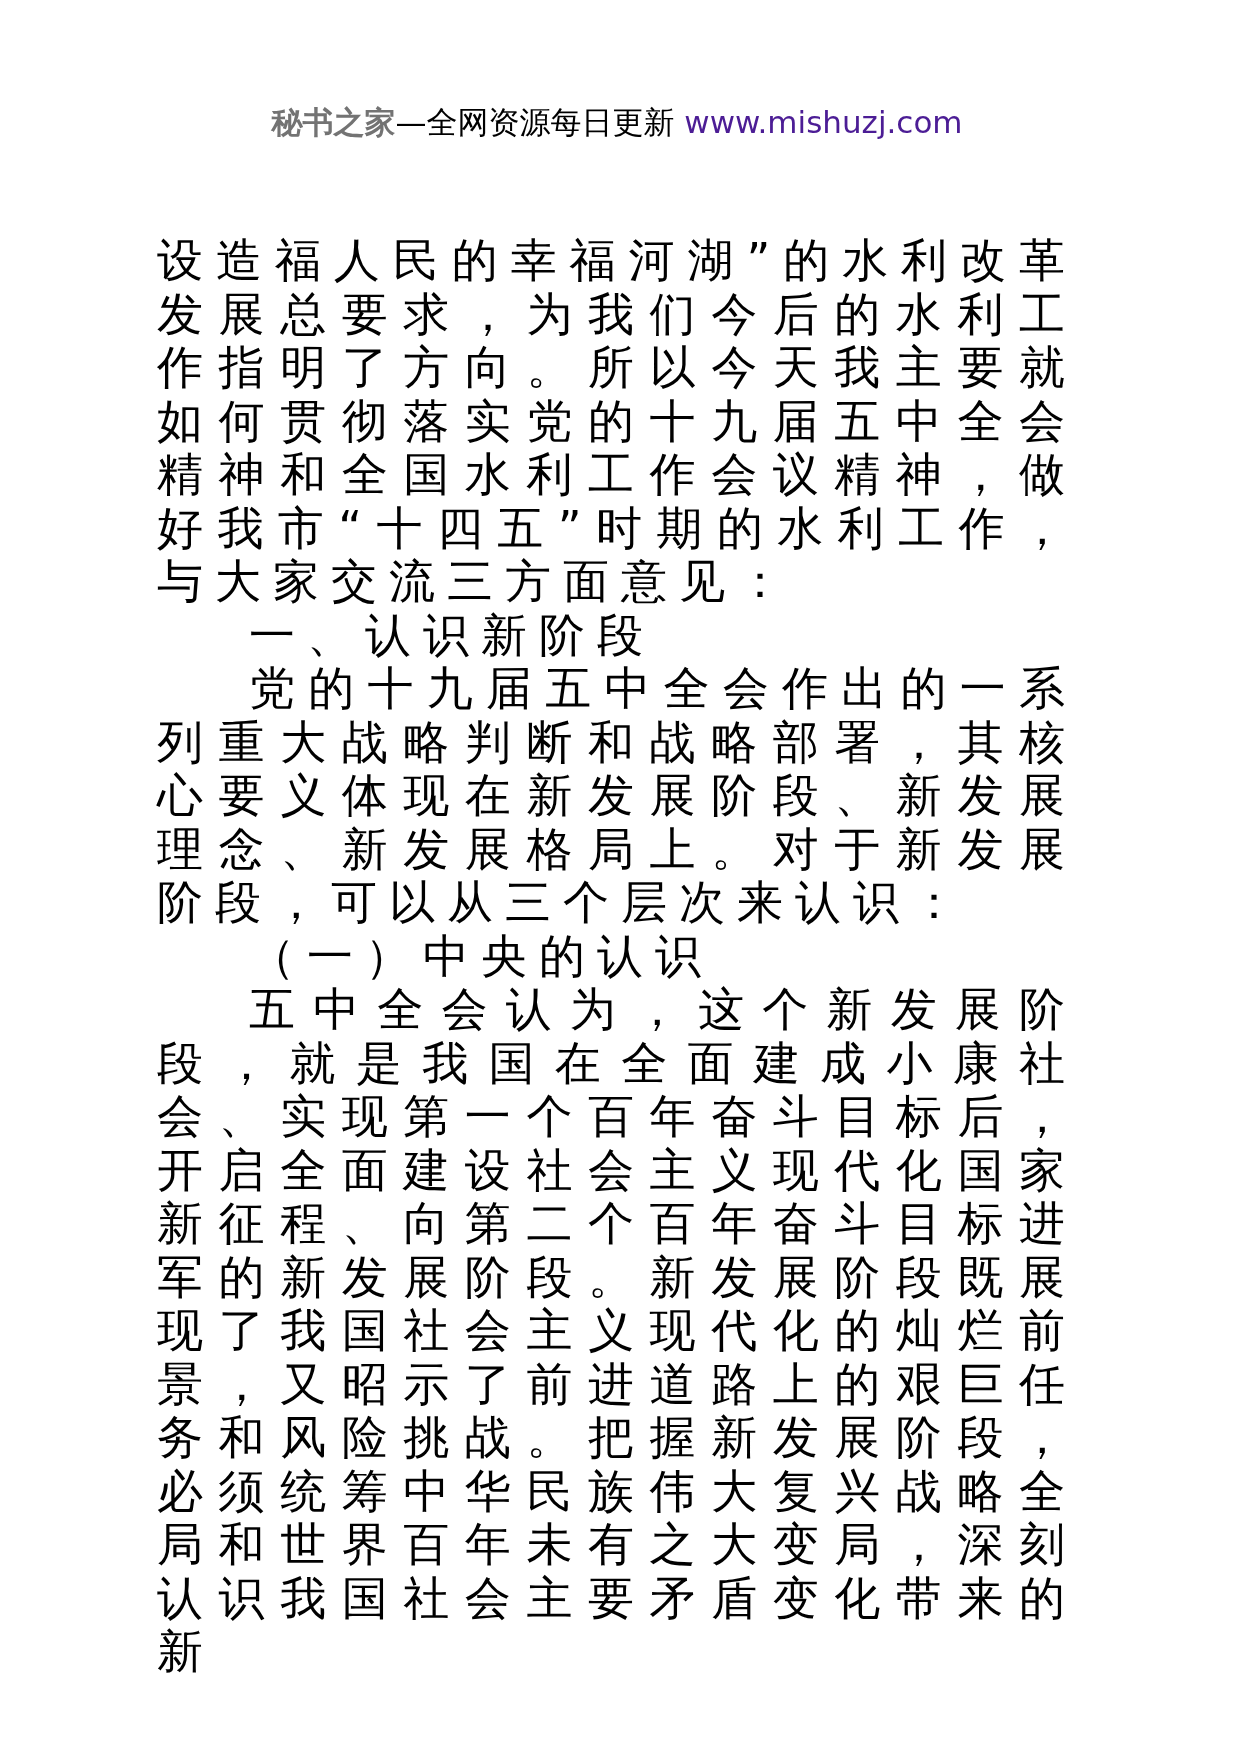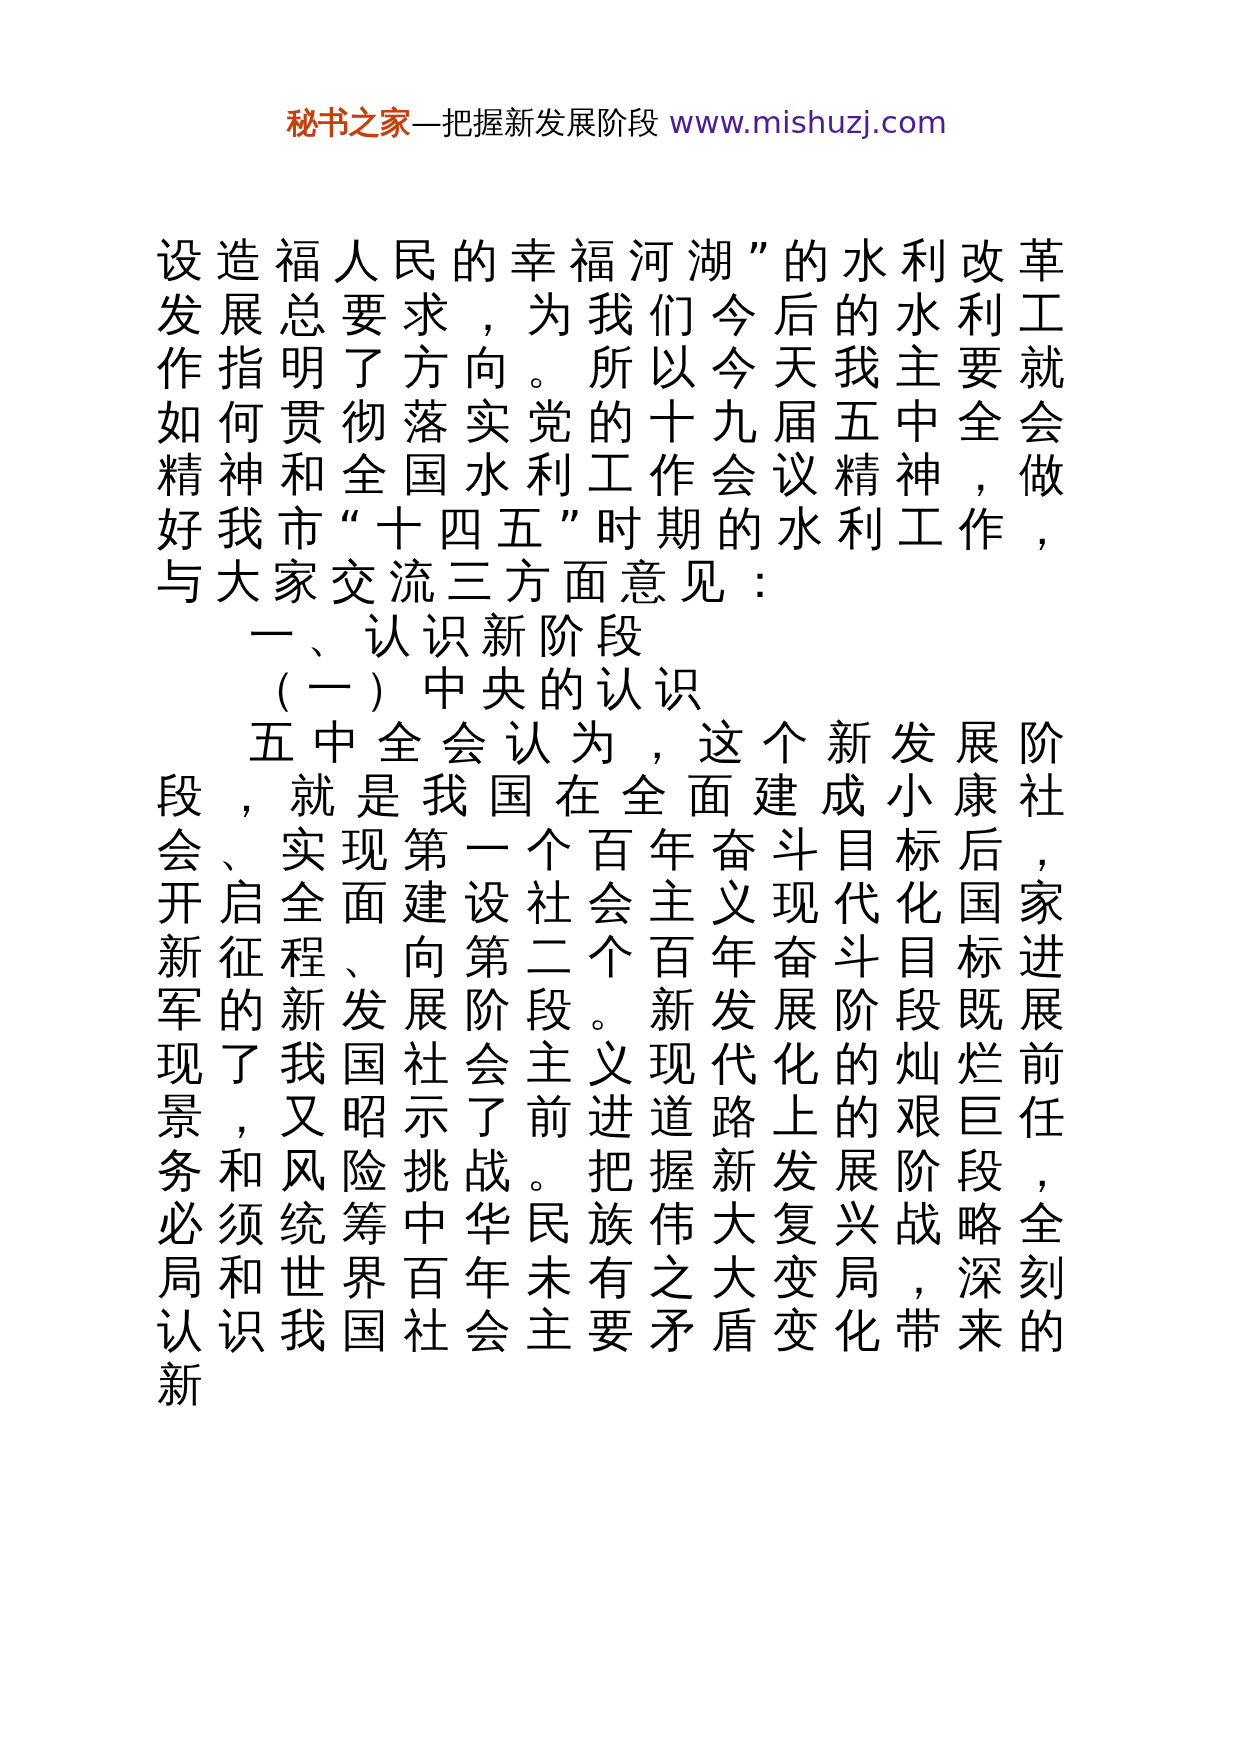--- a/index.html
+++ b/index.html
@@ -21,21 +21,21 @@
     top: 102px;
     left: 0;
     width: 100%;
     text-align: center;
     font-size: 31px;
     line-height: 40px;
     white-space: nowrap;
     letter-spacing: 0;
   }
   .site-name {
-    color: #c2410c;
+    color: #737373;
     font-weight: bold;
   }
   .tagline {
     color: #000000;
   }
   .url {
     color: #4c1d95;
   }
   .content {
     position: absolute;
@@ -59,24 +59,25 @@
   .content p.h2 {
     font-weight: normal;
   }
 </style>
 </head>
 <body>
 
 <div class="page">
 
   <div class="header">
-    <span class="site-name">秘书之家</span><span class="tagline">—把握新发展阶段</span>
+    <span class="site-name">秘书之家</span><span class="tagline">—全网资源每日更新</span>
     <span class="url">www.mishuzj.com</span>
   </div>
 
   <div class="content">
     <p>设造福人民的幸福河湖”的水利改革发展总要求，为我们今后的水利工作指明了方向。所以今天我主要就如何贯彻落实党的十九届五中全会精神和全国水利工作会议精神，做好我市“十四五”时期的水利工作，与大家交流三方面意见：</p>
     <p class="indent h1">一、认识新阶段</p>
+    <p class="indent">党的十九届五中全会作出的一系列重大战略判断和战略部署，其核心要义体现在新发展阶段、新发展理念、新发展格局上。对于新发展阶段，可以从三个层次来认识：</p>
     <p class="indent h2">（一）中央的认识</p>
     <p class="indent">五中全会认为，这个新发展阶段，就是我国在全面建成小康社会、实现第一个百年奋斗目标后，开启全面建设社会主义现代化国家新征程、向第二个百年奋斗目标进军的新发展阶段。新发展阶段既展现了我国社会主义现代化的灿烂前景，又昭示了前进道路上的艰巨任务和风险挑战。把握新发展阶段，必须统筹中华民族伟大复兴战略全局和世界百年未有之大变局，深刻认识我国社会主要矛盾变化带来的新</p>
   </div>
 
 </div>
 
 </body></html>

